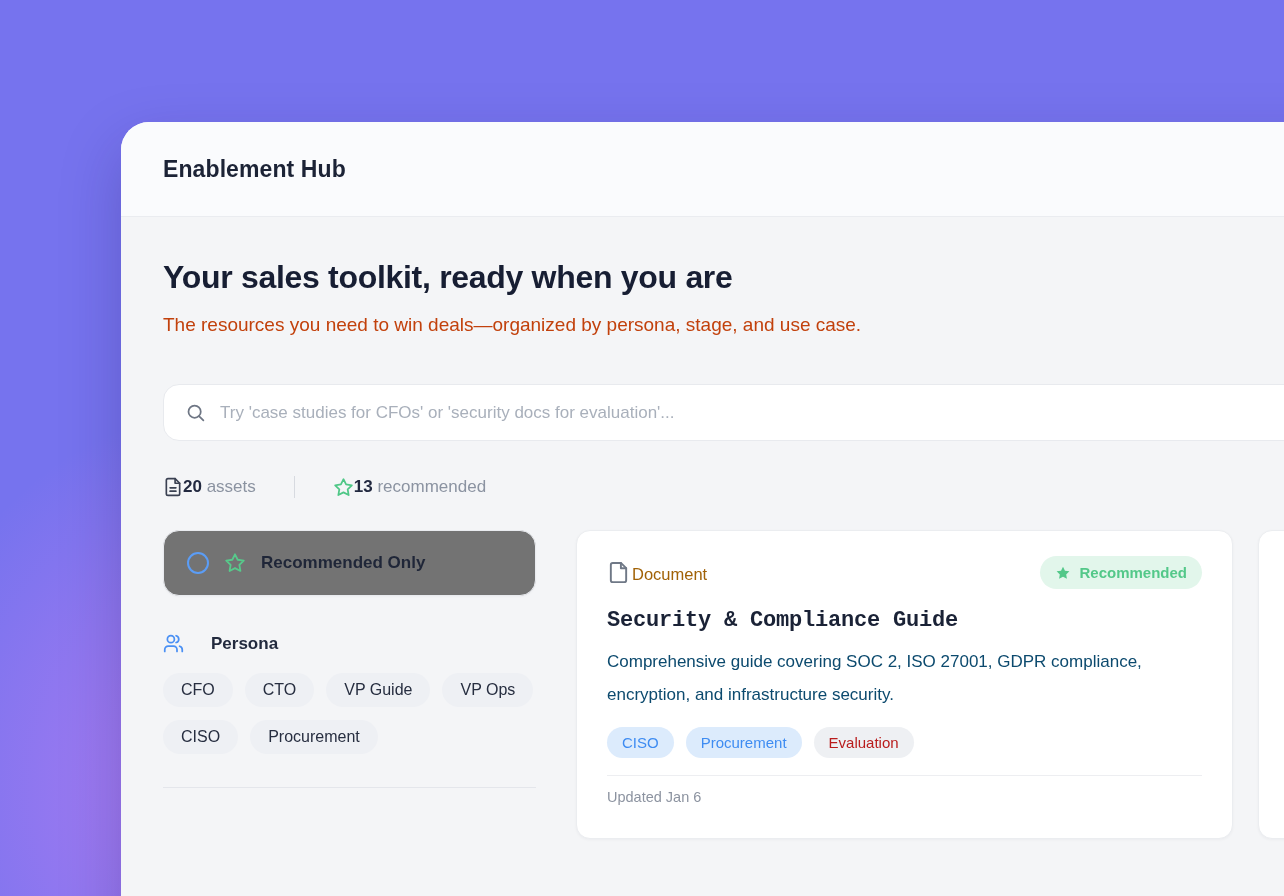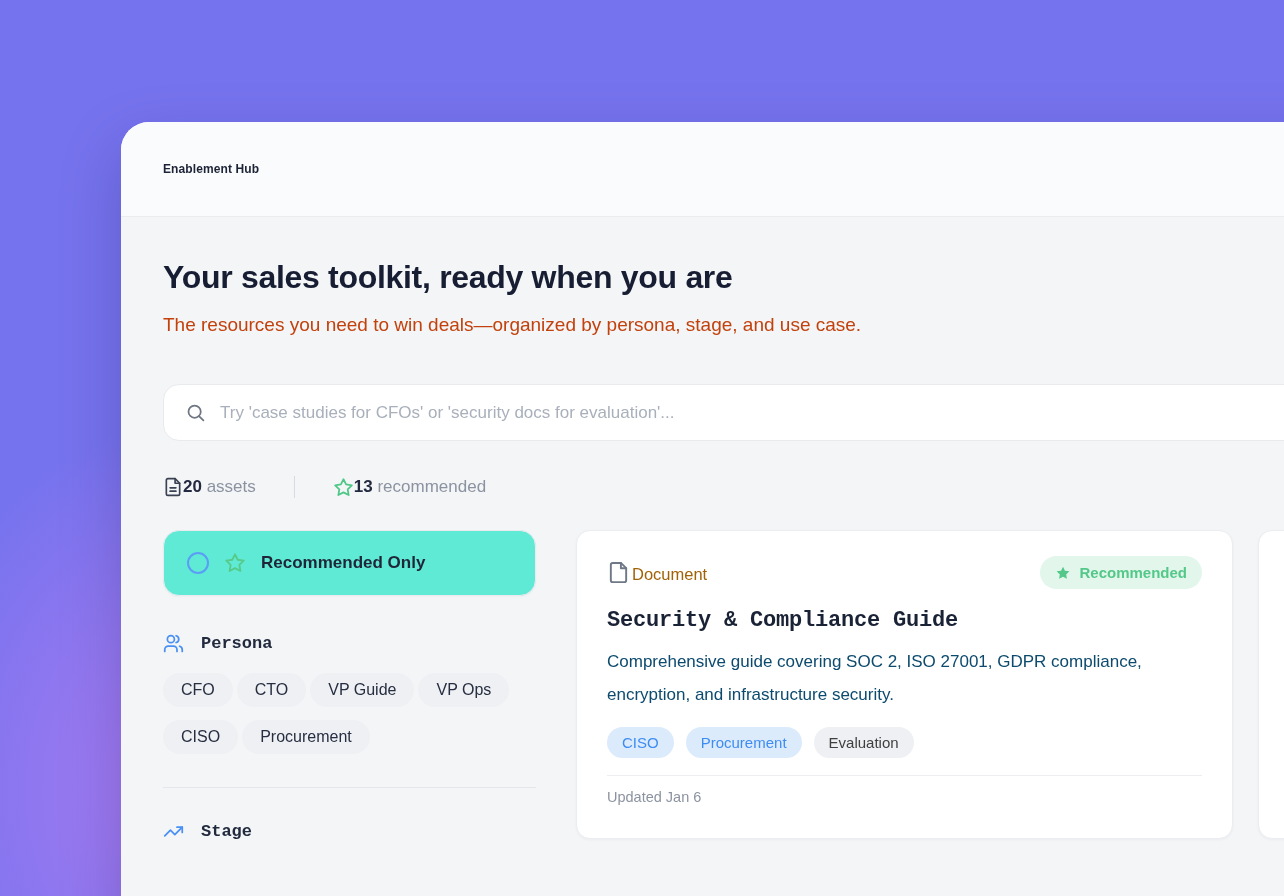--- a/index.html
+++ b/index.html
@@ -16,21 +16,21 @@
   .panel {
     position:absolute; left:121px; top:122px; right:-80px; bottom:-80px;
     background:#f4f5f7; border-radius:28px;
     box-shadow:0 24px 60px rgba(30,25,90,0.25);
     overflow:hidden;
   }
   .panel-header {
     height:95px; background:#fafbfd; border-bottom:1px solid #eaecf0;
     display:flex; align-items:center; padding:0 42px;
   }
-  .app-title { font-size:12px; font-weight:700; color:#1c2336; letter-spacing:0.1px; }
+  .app-title { font-size:23px; font-weight:700; color:#1c2336; letter-spacing:0.1px; }
 
   .panel-body { padding:0 0 0 42px; }
 
   .hero-title {
     margin-top:42px; font-size:32px; font-weight:800; color:#171e33;
     letter-spacing:-0.3px;
   }
   .hero-subtitle {
     margin-top:9px; font-size:19px; color:#c2410c; line-height:39px; max-width:820px;
   }
@@ -54,31 +54,31 @@
   }
   .stat { display:flex; align-items:center; gap:0; }
   .stat b { color:#222940; font-weight:700; }
   .stat-divider { width:1px; height:22px; background:#d7dae0; margin:0 38px; }
 
   
   .content { margin-top:32px; display:flex; gap:40px; align-items:flex-start; }
   .sidebar { width:373px; flex:none; }
 
   .reco-card {
-    background:#5eead4; border:1px solid #e9ebef; border-radius:16px;
+    background:#737373; border:1px solid #e9ebef; border-radius:16px;
     height:66px; display:flex; align-items:center; gap:15px; padding:0 23px;
     cursor:pointer; box-shadow:0 1px 2px rgba(20,25,50,0.03);
   }
   .toggle-circle { width:22px; height:22px; border-radius:50%; border:2px solid #5b9df6; flex:none; }
   .reco-label { font-size:17px; font-weight:700; color:#1f2638; }
 
-  .filter-header { display:flex; align-items:center; gap:17px; margin-top:37px;font-family:Liberation Mono, monospace; }
+  .filter-header { display:flex; align-items:center; gap:27px; margin-top:37px; }
   .filter-title { font-size:17px; font-weight:700; color:#222a3e; }
 
-  .chip-list { display:flex; flex-wrap:wrap; gap:13px 4px; margin-top:19px; }
+  .chip-list { display:flex; flex-wrap:wrap; gap:13px 12px; margin-top:19px; }
   .chip {
     background:#eef0f4; border-radius:999px; padding:8px 18px;
     font-size:16px; color:#272e40; cursor:pointer;
   }
   .sidebar-divider { height:1px; background:#e4e6eb; margin-top:33px; }
   .stage-section .filter-header { margin-top:33px; }
 
   
   .cards-row { display:flex; gap:25px; flex:none; }
   .asset-card {
@@ -92,21 +92,21 @@
   .reco-badge {
     display:flex; align-items:center; gap:8px;
     background:#e2f6eb; color:#53c889; font-size:15px; font-weight:700;
     border-radius:999px; padding:8px 15px;
   }
   .card-title { margin-top:19px; font-size:22px; font-weight:800; color:#1a2236; letter-spacing:-0.2px;font-family:Liberation Mono, monospace; }
   .card-desc { margin-top:12px; font-size:17px; color:#0c4a6e; line-height:33px; max-width:590px; }
   .tag-list { margin-top:16px; display:flex; gap:12px; }
   .tag { border-radius:999px; padding:7px 15px; font-size:15px; }
   .tag.blue { background:#dcebfc; color:#3e8cf2; }
-  .tag.gray { background:#eef0f3; color:#404040; }
+  .tag.gray { background:#eef0f3; color:#b91c1c; }
   .card-divider { height:1px; background:#edeef1; margin-top:17px; }
   .card-updated { margin-top:13px; font-size:14.5px; color:#8c93a0; padding-bottom:33px; }
 </style>
 </head>
 <body>
 
 <div class="panel">
 
   <div class="panel-header">
     <div class="app-title">Enablement Hub</div>
@@ -183,31 +183,20 @@
               <div class="chip">CTO</div>
               <div class="chip">VP Guide</div>
               <div class="chip">VP Ops</div>
               <div class="chip">CISO</div>
               <div class="chip">Procurement</div>
             </div>
         </div>
 
         <div class="sidebar-divider"></div>
 
-        <div class="filter-section stage-section">
-          <div class="filter-header">
-            <span style="display:flex;">
-              <svg width="21" height="21" viewBox="0 0 24 24" fill="none" stroke="#4a90f4" stroke-width="2" stroke-linecap="round" stroke-linejoin="round">
-                <polyline points="22 7 13.5 15.5 8.5 10.5 2 17"></polyline>
-                <polyline points="16 7 22 7 22 13"></polyline>
-              </svg>
-            </span>
-            <span class="filter-title">Stage</span>
-          </div>
-        </div>
       </div>
 
       <div class="cards-row">
 
         <div class="asset-card">
           <div class="card-top">
             <div class="card-type">
               <span style="display:flex;">
                 <svg width="23" height="23" viewBox="0 0 24 24" fill="none" stroke="#6f7886" stroke-width="2" stroke-linecap="round" stroke-linejoin="round">
                   <path d="M14.5 2H6a2 2 0 0 0-2 2v16a2 2 0 0 0 2 2h12a2 2 0 0 0 2-2V7.5z"></path>

